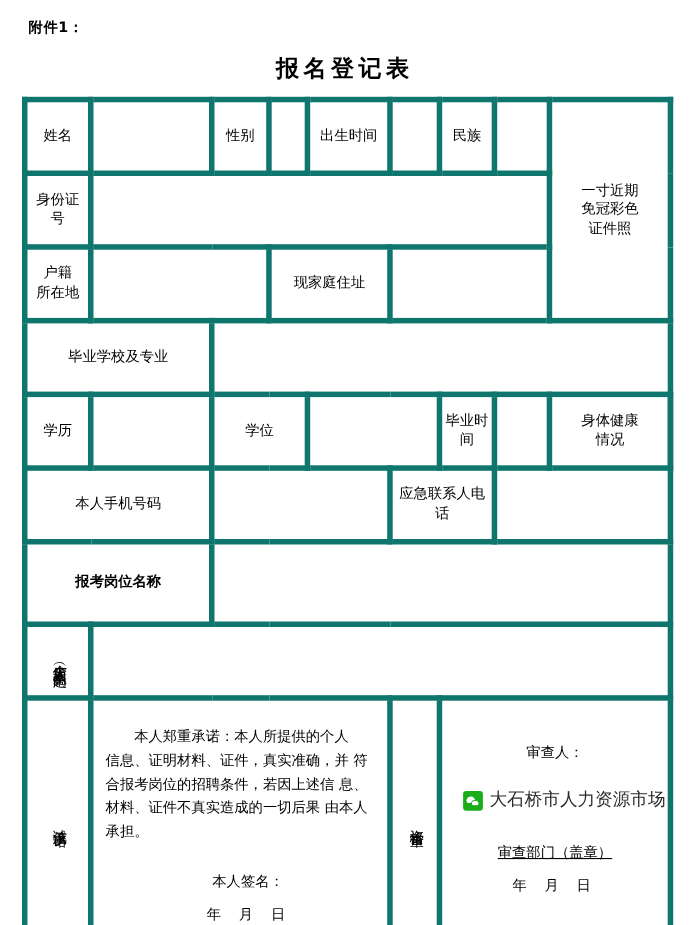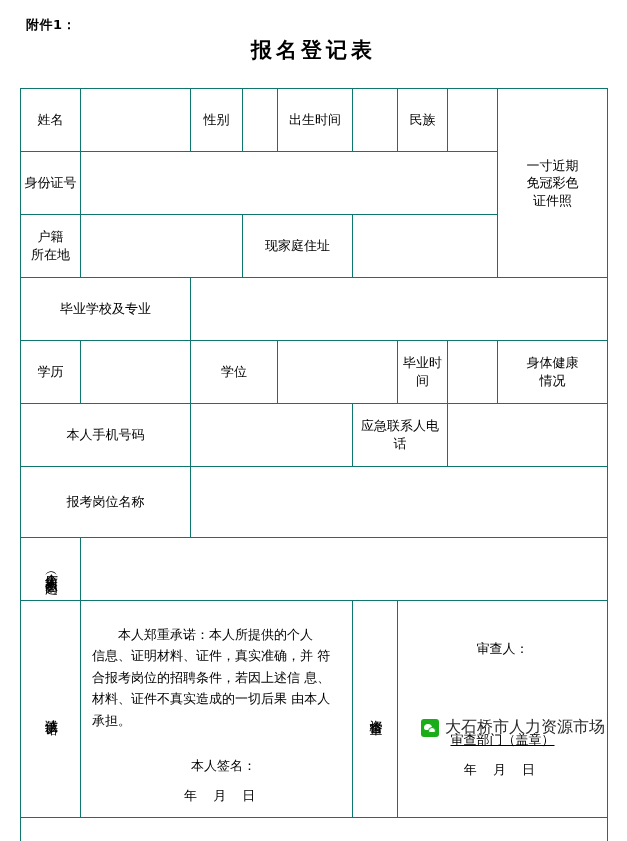--- a/index.html
+++ b/index.html
@@ -26,50 +26,50 @@
     left: 26px;
     top: 16px;
     font-size: 13px;
     font-weight: bold;
     letter-spacing: 0.5px;
   }
   .doc-title {
     position: absolute;
     left: 0;
     right: 0;
-    top: 36px;
+    top: 48px;
     text-align: center;
     font-family: "DejaVu Serif", "Liberation Serif", serif;
     font-size: 21px;
     font-weight: bold;
     letter-spacing: 4px;
   }
   table.form {
     position: absolute;
     left: 20px;
     top: 88px;
     width: 587px;
     border-collapse: collapse;
     table-layout: fixed;
   }
   table.form td {
-    border: 1px solid #0f766e;
+    border: 5px solid #0f766e;
     font-size: 13px;
     text-align: center;
     vertical-align: middle;
     padding: 13px 3px;
     line-height: 1.35;
     height: 36px;
   }
   td.tall-photo {
     font-size: 13px;
     line-height: 1.7;
   }
   td.bold-left {
-    font-weight: normal;
+    font-weight: bold;
     font-size: 13.5px;
     text-align: left;
     padding-left: 8px;
   }
   .vert {
     writing-mode: vertical-rl;
     text-orientation: upright;
     display: inline-block;
     line-height: 1.15;
     letter-spacing: 1px;

